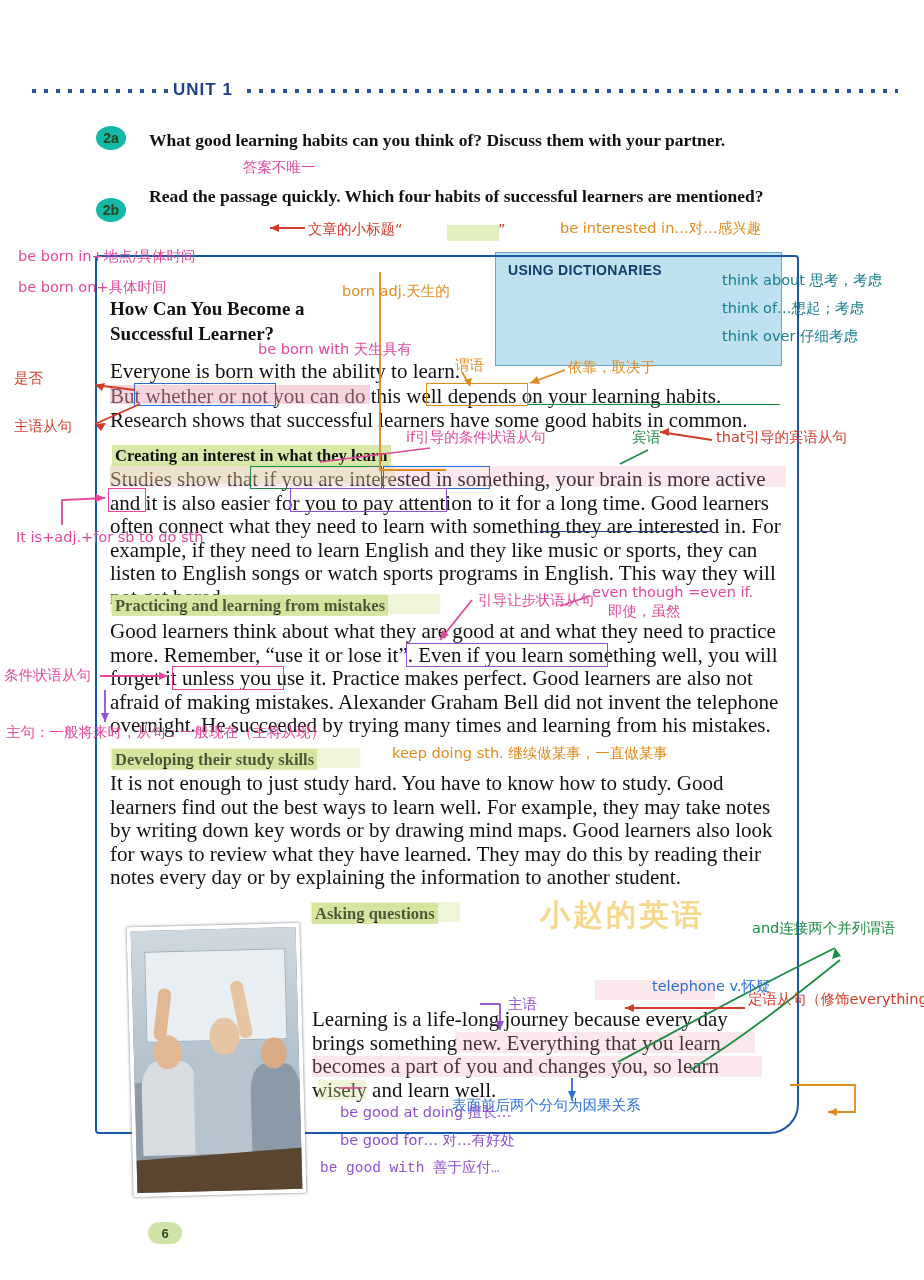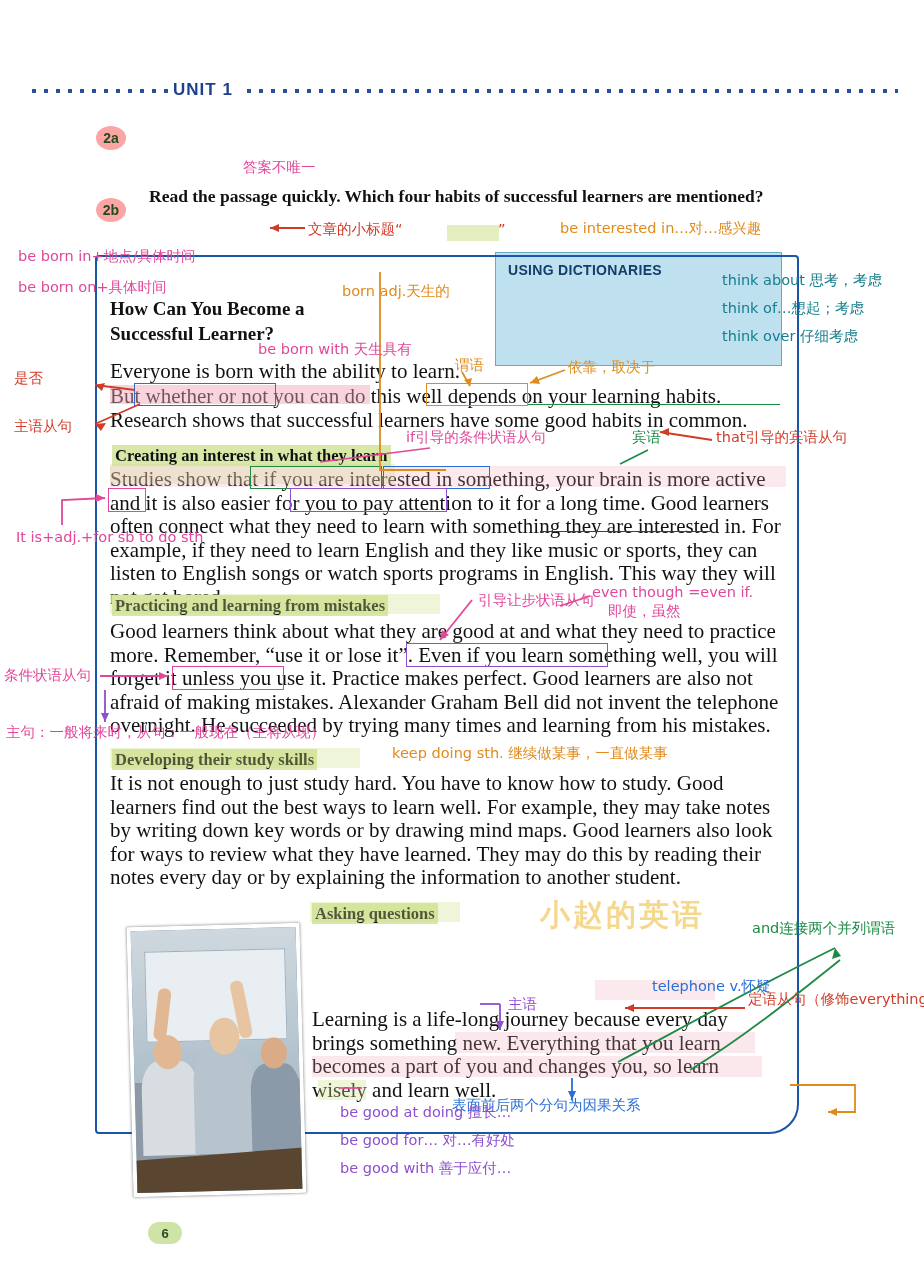--- a/index.html
+++ b/index.html
@@ -15,21 +15,21 @@
         background-image:radial-gradient(circle,#2a4f9b 2.2px,transparent 2.4px);
         background-size:12px 10px;background-repeat:repeat-x;}
   .dots2{position:absolute;left:243px;top:86px;width:655px;height:10px;
         background-image:radial-gradient(circle,#2a4f9b 2.2px,transparent 2.4px);
         background-size:12px 10px;background-repeat:repeat-x;}
   .unit{position:absolute;left:173px;top:80px;font-family:"Liberation Sans",sans-serif;
         font-weight:bold;font-size:17px;letter-spacing:1px;color:#1d3f8c;}
 
   
   .numcircle{position:absolute;width:30px;height:24px;border-radius:50%;
-        background:#fca5a5;color:#23491f;font-family:"Liberation Sans",sans-serif;
+        background:#14b8a6;color:#23491f;font-family:"Liberation Sans",sans-serif;
         font-weight:bold;font-size:14px;display:flex;align-items:center;justify-content:center;}
   .taskline{position:absolute;font-family:"Liberation Serif",serif;font-weight:bold;
         font-size:17.5px;color:#111;line-height:26px;}
 
   
   .article-box{position:absolute;left:95px;top:255px;width:700px;height:875px;
         border:2px solid #1a56a8;border-radius:4px 4px 30px 4px;}
 
   .art-title{position:absolute;left:110px;top:296px;width:250px;
         font-family:"Liberation Serif",serif;font-weight:bold;font-size:19px;
@@ -87,20 +87,21 @@
 </head>
 <body>
 
 <div class="page">
 
   <div class="dots"></div>
   <div class="dots2"></div>
   <div class="unit">UNIT 1</div>
 
   <div class="numcircle" style="left:96px;top:126px;">2a</div>
+  <div class="taskline" style="left:149px;top:127px;width:640px;">What good learning habits can you think of? Discuss them with your partner.</div>
   <div class="ann pink" style="left:243px;top:158px;">答案不唯一</div>
 
   <div class="numcircle" style="left:96px;top:198px;">2b</div>
   <div class="taskline" style="left:149px;top:183px;width:645px;">Read the passage quickly. Which four habits of successful learners are mentioned?</div>
   <div class="ann red" style="left:308px;top:220px;">文章的小标题“</div>
   <div class="hbox hl-yellowgreen" style="left:447px;top:225px;width:52px;height:16px;"></div>
   <div class="ann red" style="left:498px;top:220px;">”</div>
 
   <div class="dict">
     <h4>USING DICTIONARIES</h4>
@@ -256,15 +257,15 @@
   <div class="ann teal" style="left:722px;top:271px;">think about 思考，考虑</div>
   <div class="ann teal" style="left:722px;top:299px;">think of…想起；考虑</div>
   <div class="ann teal" style="left:722px;top:327px;">think over 仔细考虑</div>
   <div class="ann green" style="left:752px;top:919px;">and连接两个并列谓语</div>
   <div class="ann blue" style="left:652px;top:977px;">telephone  v.怀疑</div>
   <div class="ann purple" style="left:508px;top:995px;">主语</div>
   <div class="ann red" style="left:748px;top:990px;">定语从句（修饰everything）</div>
   <div class="ann blue" style="left:452px;top:1096px;">表面前后两个分句为因果关系</div>
   <div class="ann purple" style="left:340px;top:1103px;">be good at doing 擅长…</div>
   <div class="ann purple" style="left:340px;top:1131px;">be good for… 对…有好处</div>
-  <div class="ann purple" style="left:340px;top:1159px;">be good with 善于应付…</div>
+  <div class="ann purple" style="left:320px;top:1159px;font-family:Liberation Mono, monospace;">be good with 善于应付…</div>
 
 </div>
 
 </body></html>

